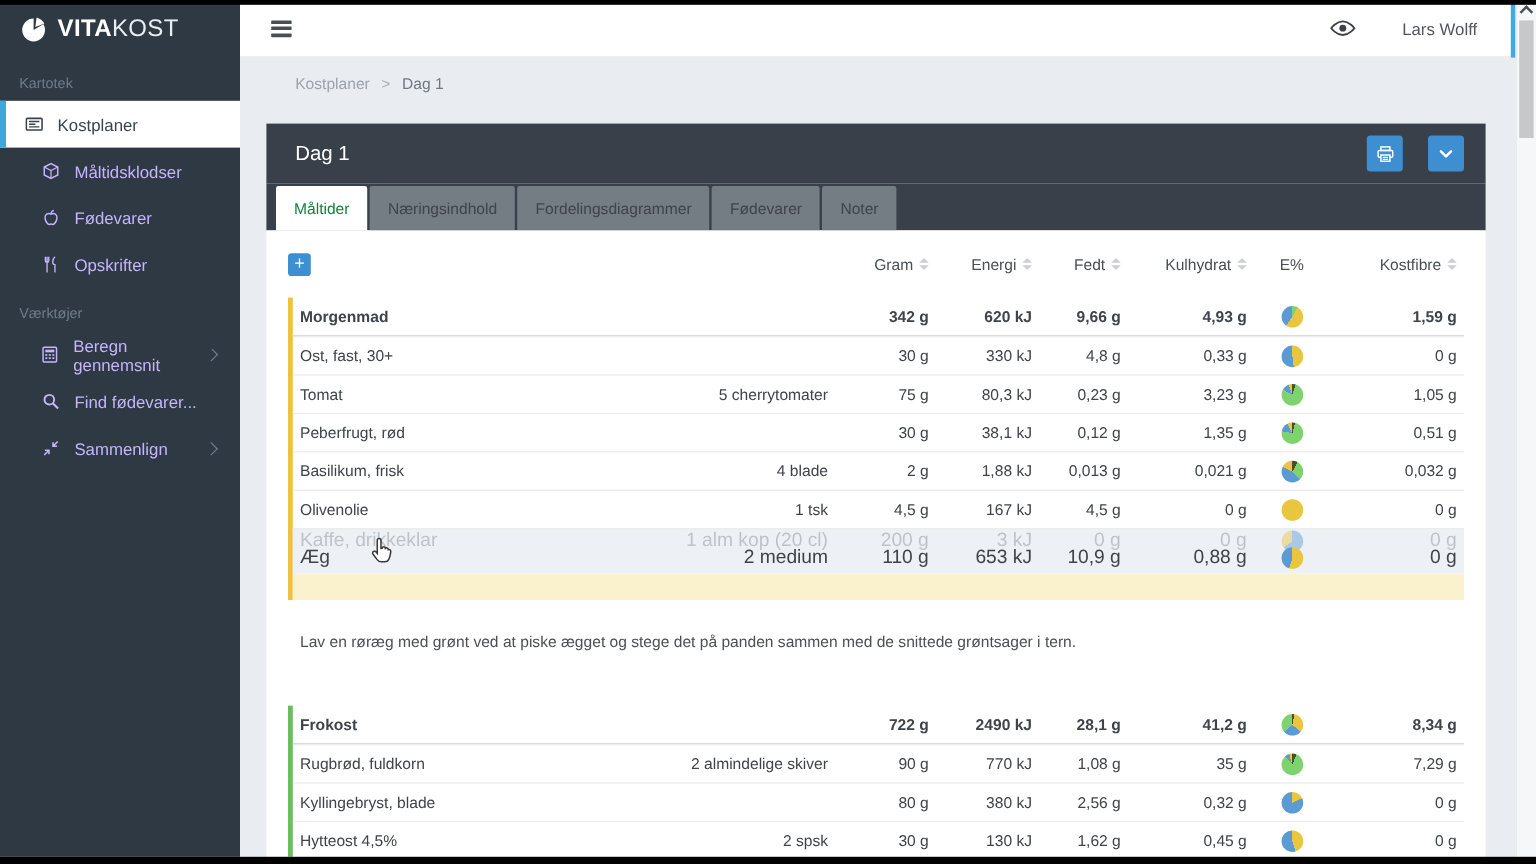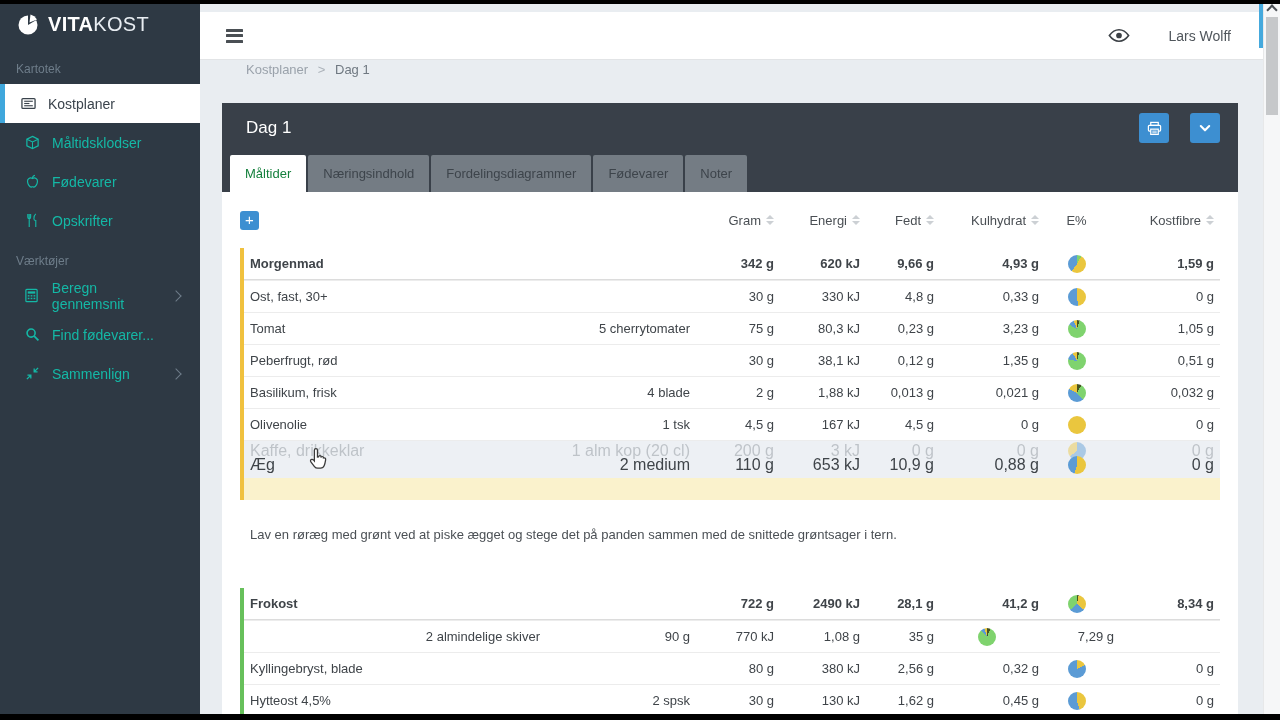--- a/index.html
+++ b/index.html
@@ -10,29 +10,29 @@
   .strip.bottom{bottom:0;height:6px}
 
   
   .sidebar{position:absolute;left:0;top:0;width:200px;height:714px;background:#2e3944;z-index:6}
   .logo{height:48px;display:flex;align-items:center;padding-left:16px;cursor:pointer}
   .logo svg{margin-right:8px}
   .logo-text{font-size:20px;color:#fff;letter-spacing:.3px}
   .logo-text b{font-weight:700}
   .logo-text span{font-weight:300;color:#e8edf2}
   .nav-section{padding:14px 16px 8px;font-size:12px;color:#6e7d8a}
-  .nav-item{height:39px;display:flex;align-items:center;padding-left:24px;font-size:14px;
-            color:#14b8a6;cursor:pointer;position:relative}
+  .nav-item{height:39px;display:flex;align-items:center;padding-left:34px;font-size:14px;
+            color:#c4b5fd;cursor:pointer;position:relative}
   .nav-item .nicon{width:16px;height:16px;margin-right:12px;display:flex;align-items:center;justify-content:center}
   .nav-item.active{background:#fff;color:#3a434c;padding-left:15px;border-left:5px solid #3fa7dc}
   .nav-item .chev{margin-left:auto;margin-right:20px;width:7px;height:7px;
                   border-right:1.6px solid #6e7d8a;border-top:1.6px solid #6e7d8a;transform:rotate(45deg)}
 
   
-  .topbar{position:absolute;left:200px;top:12px;width:1063px;height:48px;background:#fff;
+  .topbar{position:absolute;left:200px;top:0;width:1063px;height:48px;background:#fff;
           border-bottom:1px solid #e2e4e6;display:flex;align-items:center;z-index:5;box-sizing:border-box}
   .hamburger{margin-left:22px;cursor:pointer;padding:4px}
   .hamburger i{display:block;width:17px;height:3px;background:#4a4f54;margin:2.5px 0;border-radius:.5px}
   .topbar-right{margin-left:auto;display:flex;align-items:center;margin-right:32px;gap:38px}
   .eye-btn{cursor:pointer;display:flex}
   .user-name{font-size:14px;color:#50565c;cursor:pointer}
   .topbar-accent{position:absolute;top:0;right:17px;width:4px;height:48px;background:#45a9dd;z-index:8}
 
   
   .content{position:absolute;left:200px;top:48px;width:1063px;height:666px;background:#e9edf1}
@@ -402,20 +402,21 @@
               <div class="c">722 g</div>
               <div class="c">2490 kJ</div>
               <div class="c">28,1 g</div>
               <div class="c">41,2 g</div>
               <div>
                 <div class="pie" style="background: conic-gradient(rgb(70, 83, 32) 0%, rgb(70, 83, 32) 3%, rgb(234, 198, 62) 3%, rgb(234, 198, 62) 36%, rgb(91, 155, 213) 36%, rgb(91, 155, 213) 64%, rgb(127, 211, 110) 64%, rgb(127, 211, 110) 100%);"></div>
               </div>
               <div class="c">8,34 g</div>
             </div>
             <div class="grid trow">
+              <div class="c cname">Rugbrød, fuldkorn</div>
               <div class="c">2 almindelige skiver</div>
               <div class="c">90 g</div>
               <div class="c">770 kJ</div>
               <div class="c">1,08 g</div>
               <div class="c">35 g</div>
               <div>
                 <div class="pie" style="background: conic-gradient(rgb(70, 83, 32) 0%, rgb(70, 83, 32) 6%, rgb(127, 211, 110) 6%, rgb(127, 211, 110) 88%, rgb(91, 155, 213) 88%, rgb(91, 155, 213) 95%, rgb(234, 198, 62) 95%, rgb(234, 198, 62) 100%);"></div>
               </div>
               <div class="c">7,29 g</div>
             </div>

